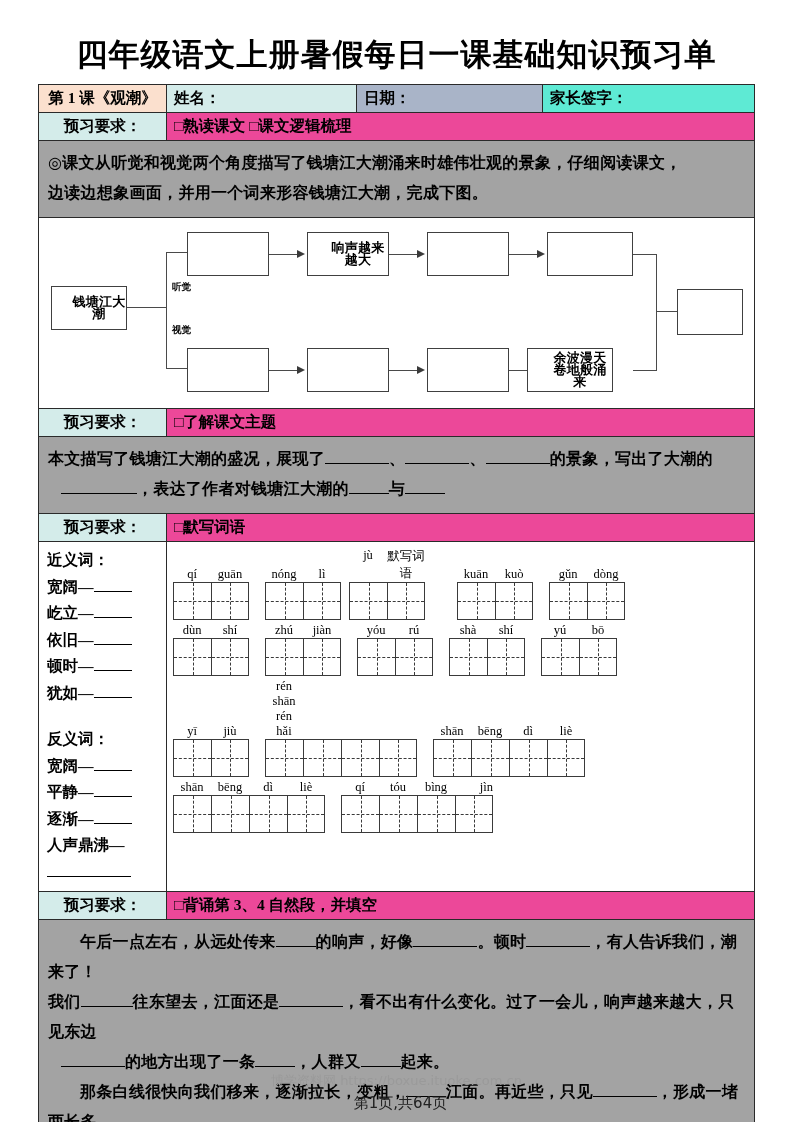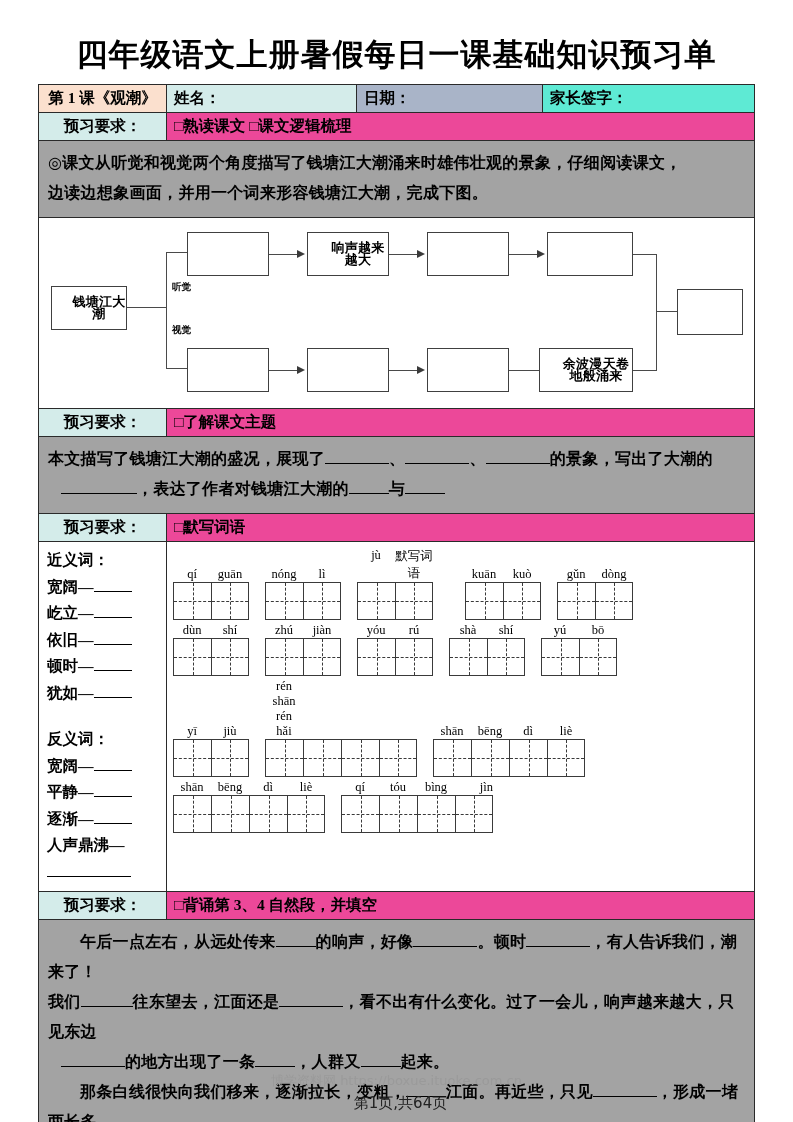--- a/index.html
+++ b/index.html
@@ -219,21 +219,21 @@
 
           <div class="fline fh" style="left:127px; top:144px; width:22px;"></div>
           <div class="fbox" style="left:148px; top:124px; width:82px; height:44px;"></div>
           <div class="fline fh" style="left:230px; top:146px; width:33px;"></div>
           <div class="arrow" style="left:258px; top:141.5px;"></div>
           <div class="fbox" style="left:268px; top:124px; width:82px; height:44px;"></div>
           <div class="fline fh" style="left:350px; top:146px; width:33px;"></div>
           <div class="arrow" style="left:378px; top:141.5px;"></div>
           <div class="fbox" style="left:388px; top:124px; width:82px; height:44px;"></div>
           <div class="fline fh" style="left:470px; top:146px; width:38px;"></div>
-          <div class="fbox" style="left:500px; top:124px; width:94px; height:44px;">余波漫天卷地般涌来</div>
+          <div class="fbox" style="left:488px; top:124px; width:86px; height:44px;">余波漫天卷地般涌来</div>
 
           <div class="fline fh" style="left:594px; top:30px; width:24px;"></div>
           <div class="fline fh" style="left:594px; top:146px; width:24px;"></div>
           <div class="fline fv" style="left:617px; top:30px; height:117px;"></div>
           <div class="fline fh" style="left:617px; top:87px; width:22px;"></div>
           <div class="fbox" style="left:638px; top:65px; width:66px; height:46px;"></div>
 
         </div>
       </div>
     </div>
@@ -280,21 +280,21 @@
                 <div class="wordgroup" style="margin-right: 16px;">
                   <div class="pinyins" style="width: 76px;">
                     <span style="width: 38px;">qí</span>
                     <span style="width: 38px;">guān</span>
                   </div>
                   <div class="tianzi">
                     <div class="tz"></div>
                     <div class="tz"></div>
                   </div>
                 </div>
-                <div class="wordgroup" style="margin-right: 16px;">
+                <div class="wordgroup" style="margin-right: 8px;">
                   <div class="pinyins" style="width: 76px;">
                     <span style="width: 38px;">nóng</span>
                     <span style="width: 38px;">lì</span>
                   </div>
                   <div class="tianzi">
                     <div class="tz"></div>
                     <div class="tz"></div>
                   </div>
                 </div>
                 <div class="wordgroup" style="margin-right: 16px;">

